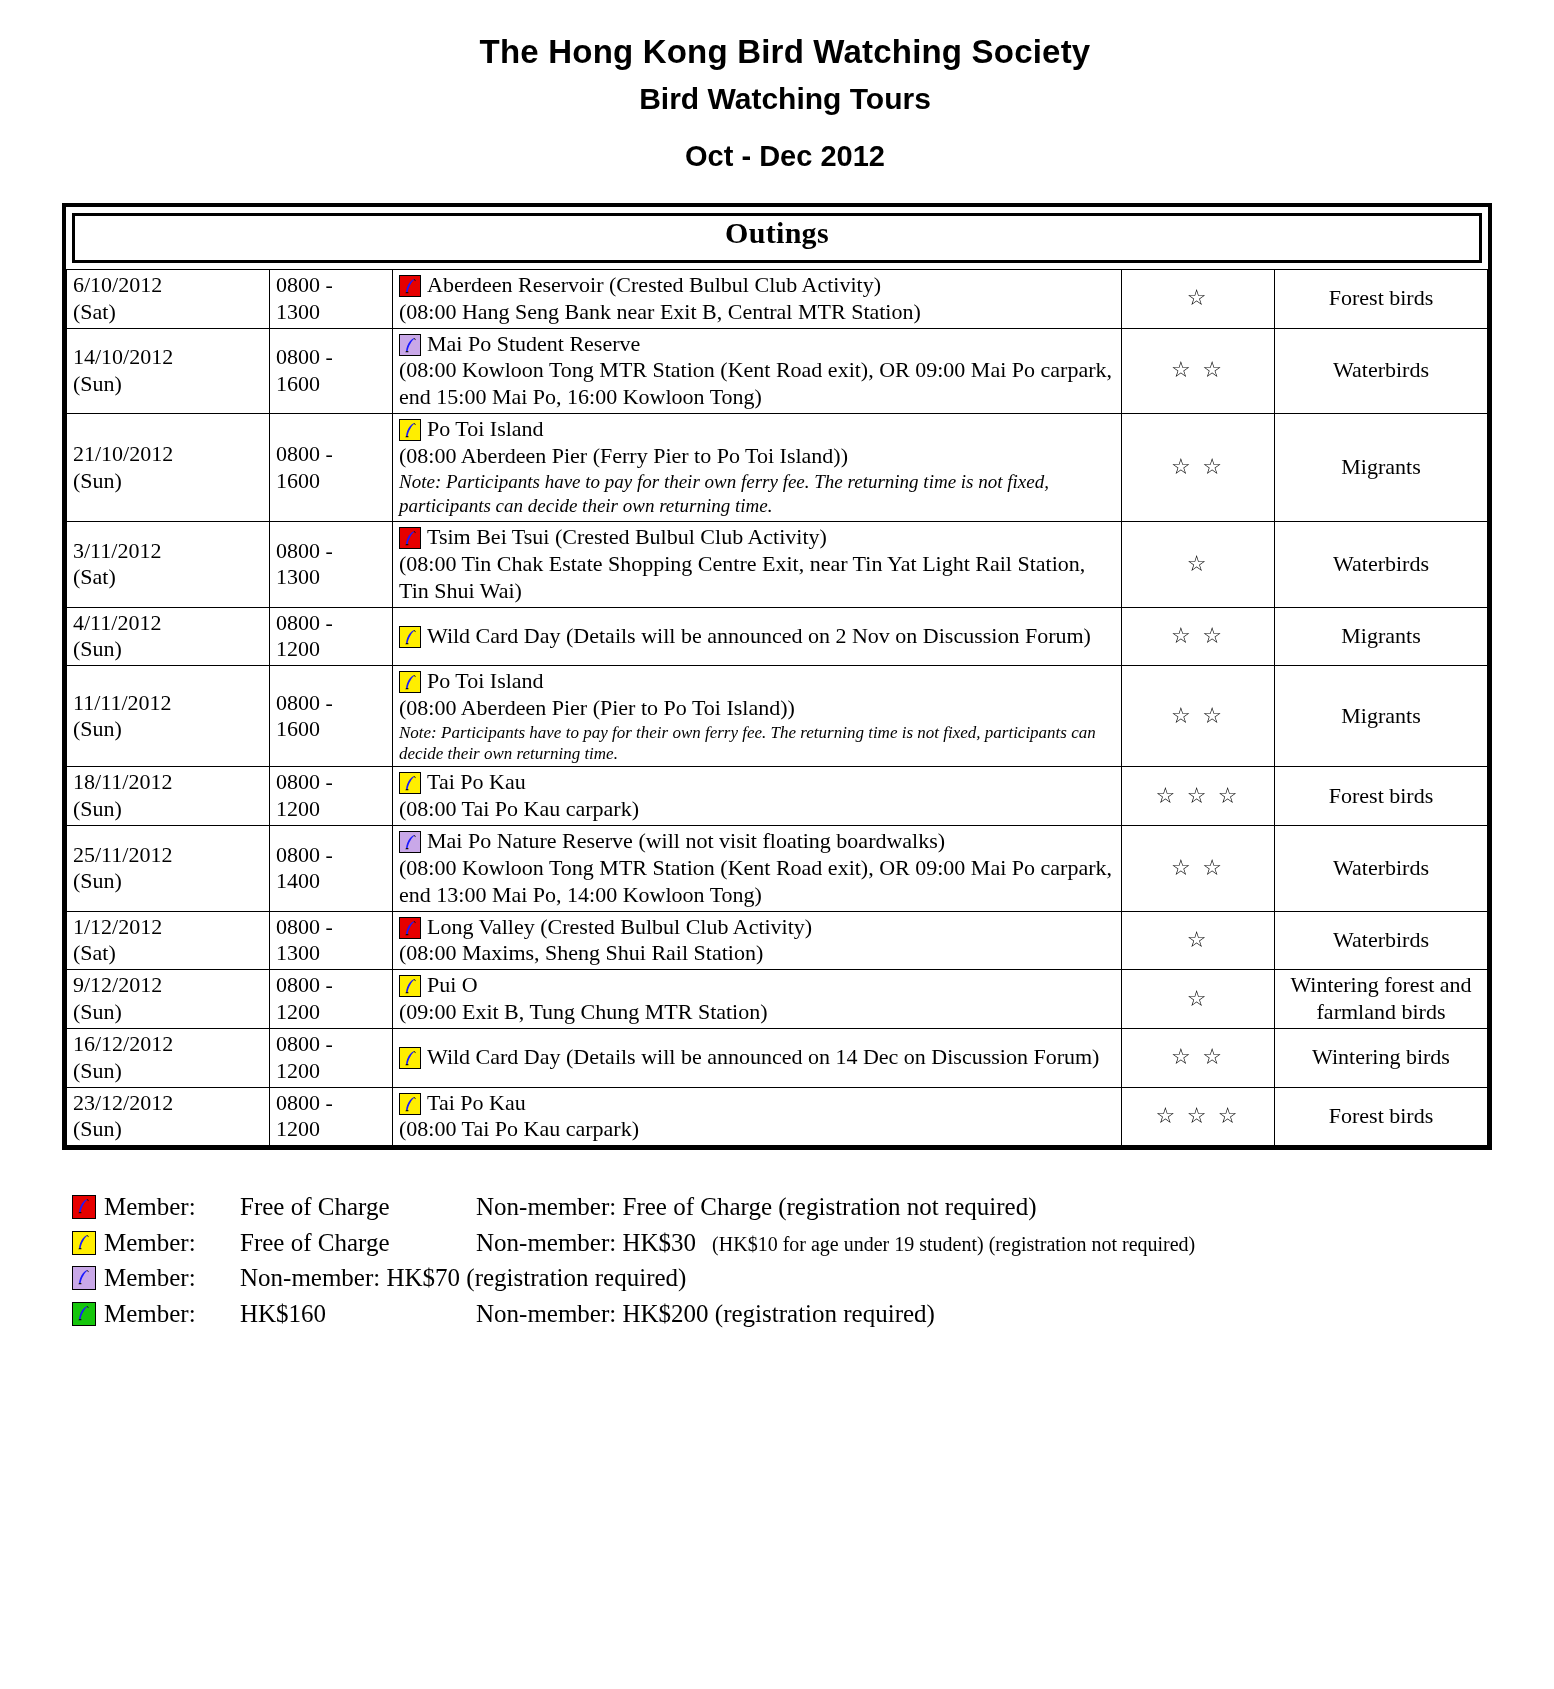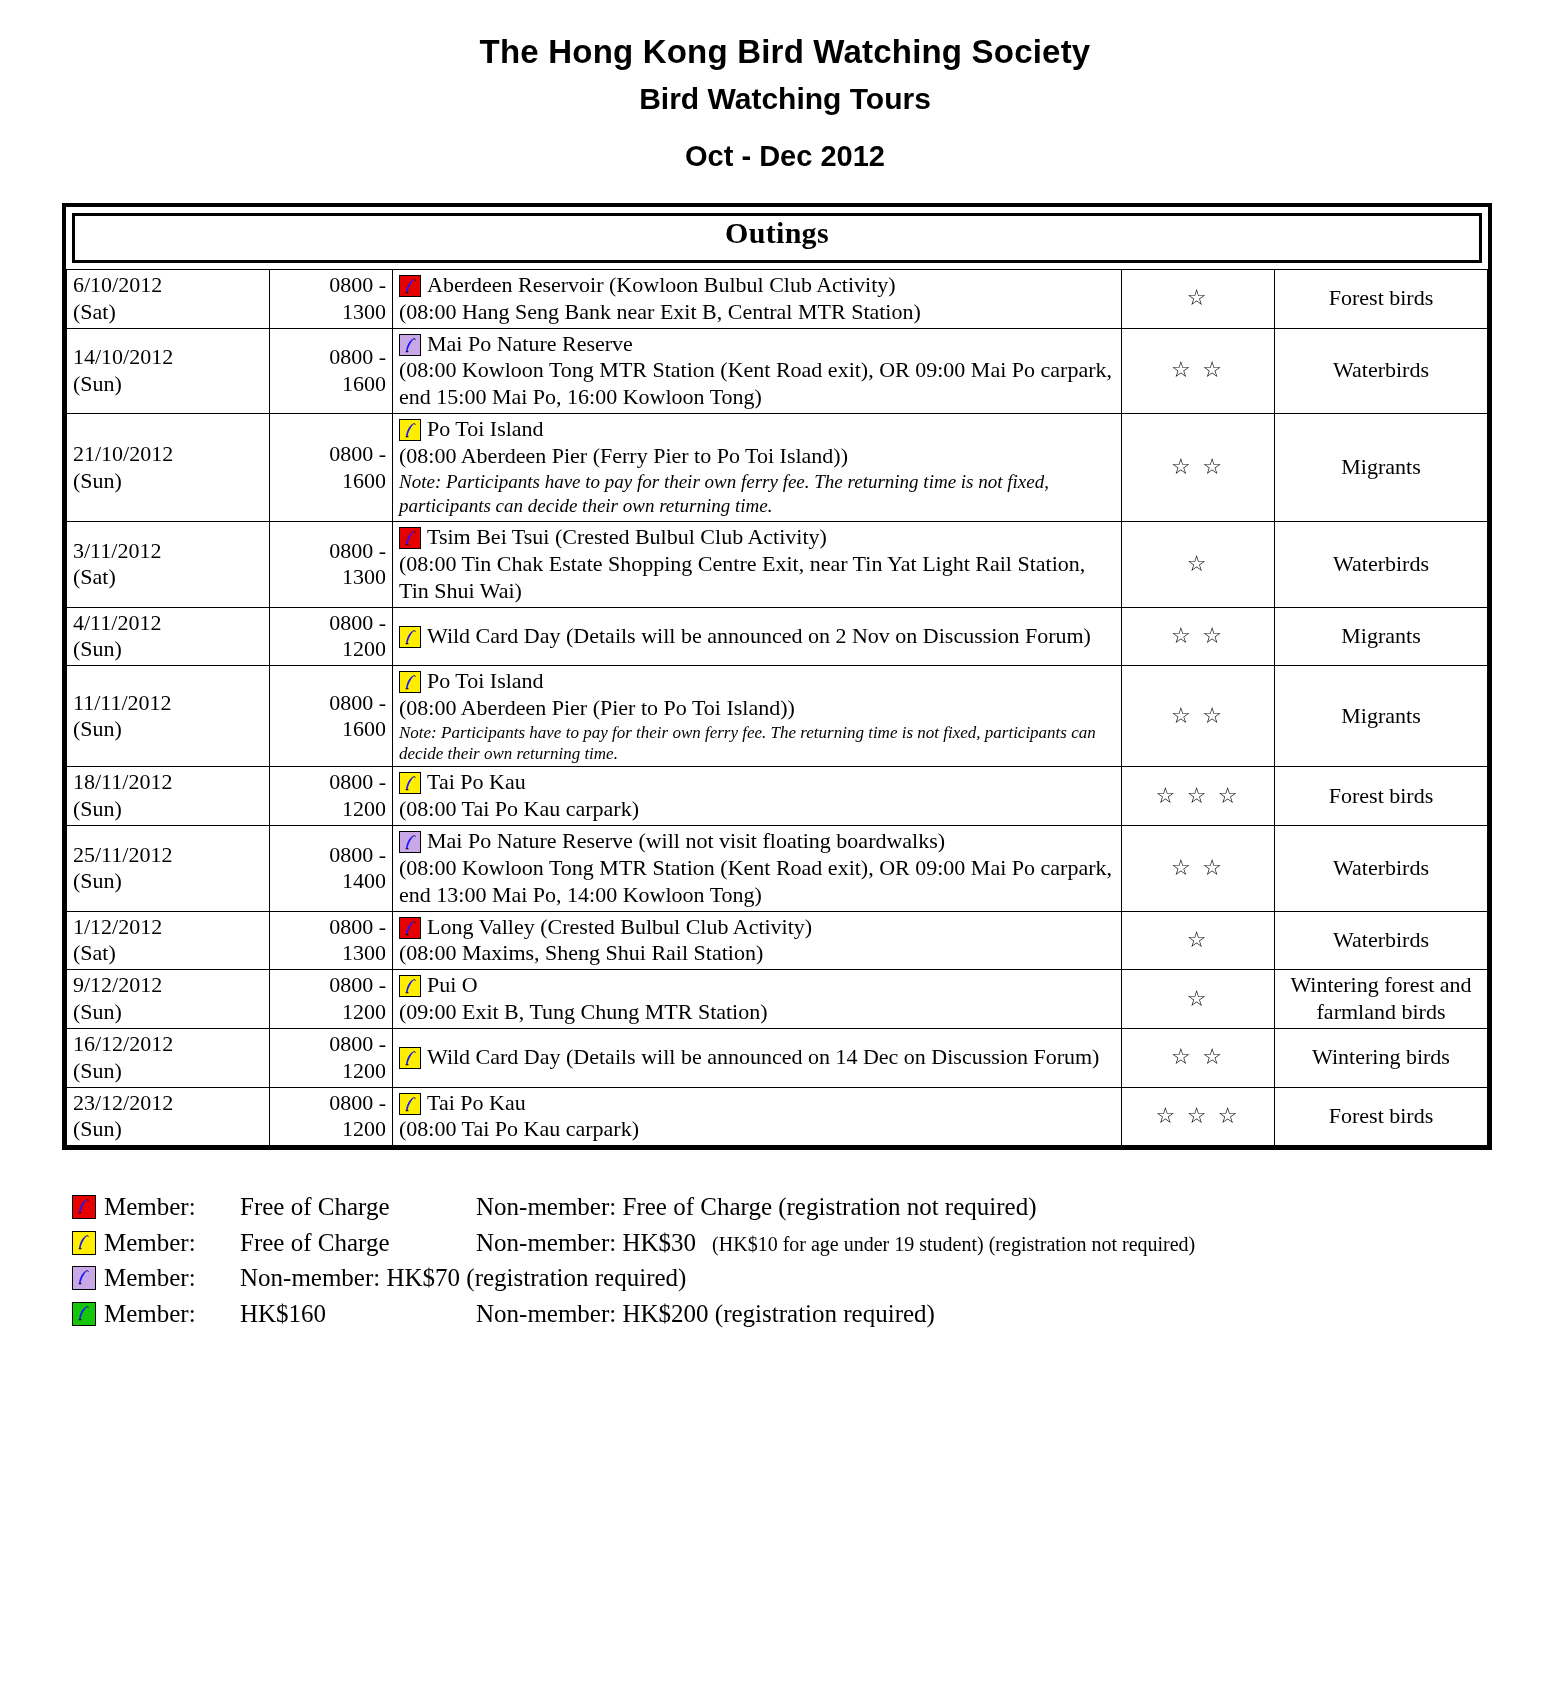--- a/index.html
+++ b/index.html
@@ -69,21 +69,21 @@
     line-height: 1.22;
     padding: 2px 6px;
   }
   td.col-date {
     width: 190px;
     padding-left: 12px;
     white-space: pre-line;
   }
   td.col-time {
     width: 110px;
-    text-align: right;
+    text-align: left;
     white-space: pre-line;
   }
   td.col-detail {
     width: auto;
     padding-left: 8px;
   }
   td.col-stars {
     width: 140px;
     text-align: center;
     font-size: 23px;
@@ -186,42 +186,42 @@
 1300</td>
             <td class="col-detail">
               <div class="detail-line1">
                 <span class="badge red">
                   <svg width="20" height="20" viewBox="0 0 20 20">
                     <path d="M13.5 3.2 C 11 4.5, 8.5 7.5, 7.2 11 C 6.6 12.6, 6.2 14.3, 6.0 16.2 L 7.6 16.2 C 8.0 13.6, 9.0 10.8, 10.5 8.4 C 11.6 6.6, 12.8 4.9, 14.2 3.8 Z" fill="#1a1aff"></path>
                     <path d="M13.9 3.0 C 14.9 3.4, 15.6 4.2, 15.9 5.2 C 15.0 5.0, 14.2 4.4, 13.7 3.6 Z" fill="#111"></path>
                     <path d="M6.0 16.0 L 8.4 16.0 L 8.4 17.2 L 5.4 17.2 Z" fill="#111"></path>
                   </svg>
                 </span>
-                <span class="detail-title">Aberdeen Reservoir (Kowloon Bulbul Club Activity)</span>
+                <span class="detail-title">Aberdeen Reservoir (Crested Bulbul Club Activity)</span>
               </div>
               <div class="detail-line2">(08:00 Hang Seng Bank near Exit B, Central MTR Station)</div>
             </td>
             <td class="col-stars">☆</td>
             <td class="col-birds">Forest birds</td>
           </tr>
           <tr>
             <td class="col-date">14/10/2012
 (Sun)</td>
             <td class="col-time">0800 -
 1600</td>
             <td class="col-detail">
               <div class="detail-line1">
                 <span class="badge purple">
                   <svg width="20" height="20" viewBox="0 0 20 20">
                     <path d="M13.5 3.2 C 11 4.5, 8.5 7.5, 7.2 11 C 6.6 12.6, 6.2 14.3, 6.0 16.2 L 7.6 16.2 C 8.0 13.6, 9.0 10.8, 10.5 8.4 C 11.6 6.6, 12.8 4.9, 14.2 3.8 Z" fill="#1a1aff"></path>
                     <path d="M13.9 3.0 C 14.9 3.4, 15.6 4.2, 15.9 5.2 C 15.0 5.0, 14.2 4.4, 13.7 3.6 Z" fill="#111"></path>
                     <path d="M6.0 16.0 L 8.4 16.0 L 8.4 17.2 L 5.4 17.2 Z" fill="#111"></path>
                   </svg>
                 </span>
-                <span class="detail-title">Mai Po Nature Reserve</span>
+                <span class="detail-title">Mai Po Student Reserve</span>
               </div>
               <div class="detail-line2">(08:00 Kowloon Tong MTR Station (Kent Road exit), OR 09:00 Mai Po carpark, end 15:00 Mai Po, 16:00 Kowloon Tong)</div>
             </td>
             <td class="col-stars">☆ ☆</td>
             <td class="col-birds">Waterbirds</td>
           </tr>
           <tr>
             <td class="col-date">21/10/2012
 (Sun)</td>
             <td class="col-time">0800 -

